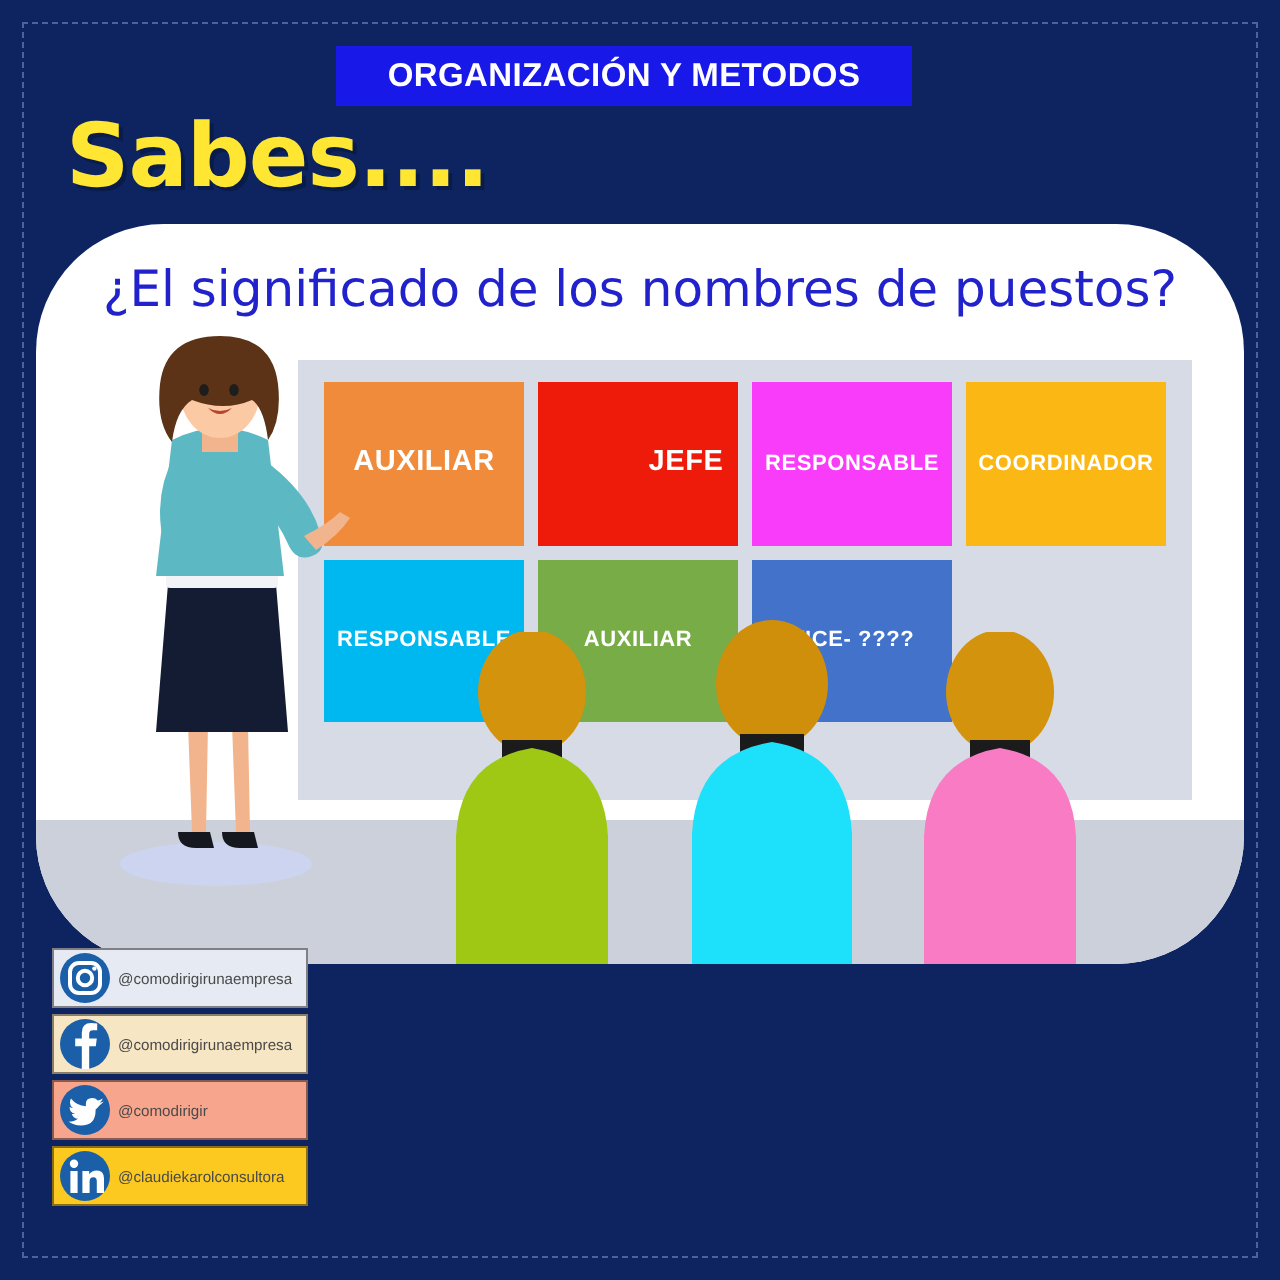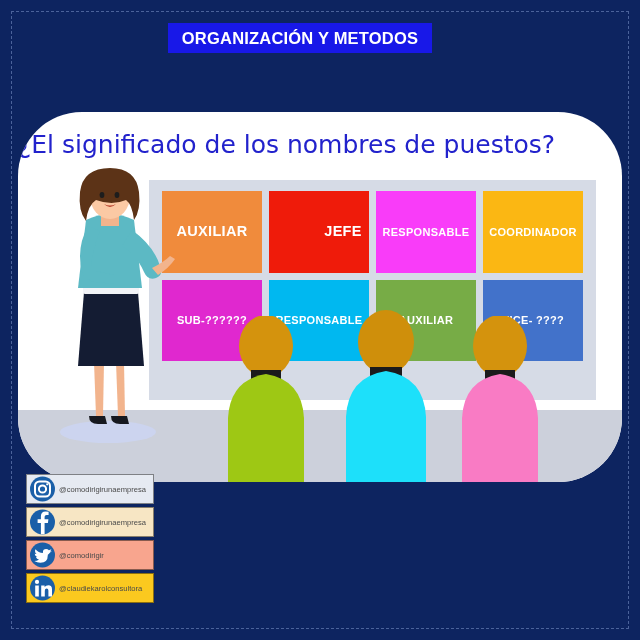--- a/index.html
+++ b/index.html
@@ -20,21 +20,21 @@
     position: absolute;
     left: 11px; top: 11px;
     width: 616px; height: 616px;
     border: 1.5px dashed rgba(150,175,225,0.45);
     pointer-events: none;
   }
   
   #banner {
     position: absolute;
     left: 168px; top: 23px;
-    width: 264px; height: 30px;
+    width: 288px; height: 30px;
     background: #1818e8;
     display: flex; align-items: center; justify-content: center;
     z-index: 6;
   }
   #banner span {
     color: #ffffff;
     font-size: 16.5px;
     font-weight: bold;
     letter-spacing: 0.2px;
     white-space: nowrap;
@@ -59,20 +59,21 @@
     width: 604px; height: 370px;
     background: #ffffff;
     border-radius: 64px;
     overflow: hidden;
     z-index: 3;
   }
   #question {
     position: absolute;
     left: 0; top: 18px;
     width: 100%;
+    text-align: center;
     color: #2222cc;
     font-family: "DejaVu Sans", sans-serif;
     font-size: 25px;
     font-weight: 500;
     white-space: nowrap;
   }
   
   #floor {
     position: absolute;
     left: 0; bottom: 0;
@@ -182,43 +183,41 @@
 <body>
 
 <div id="poster">
 
   <div id="dotted-frame"></div>
 
   <div id="banner">
     <span>ORGANIZACIÓN Y METODOS</span>
   </div>
 
+  <div id="sabes">Sabes....</div>
 
   <div id="white-card">
 
     <div id="question">¿El significado de los nombres de puestos?</div>
 
     <div id="floor"></div>
 
     <div id="board">
       <div id="board-inner">
           <div class="card big" style="background: rgb(240, 139, 60);">
             <span>AUXILIAR</span>
           </div>
           <div class="card big" style="background: rgb(239, 27, 10); padding-left: 48px;">
             <span>JEFE</span>
           </div>
           <div class="card" style="background: rgb(249, 60, 249);">
             <span>RESPONSABLE</span>
           </div>
           <div class="card" style="background: rgb(251, 183, 19);">
             <span>COORDINADOR</span>
-          </div>
-          <div class="card" style="background: rgb(224, 40, 207);">
-            <span>SUB-??????</span>
           </div>
           <div class="card" style="background: rgb(0, 184, 240);">
             <span>RESPONSABLE</span>
           </div>
           <div class="card" style="background: rgb(119, 172, 70);">
             <span>AUXILIAR</span>
           </div>
           <div class="card" style="background: rgb(66, 114, 202);">
             <span>VICE- ????</span>
           </div>

